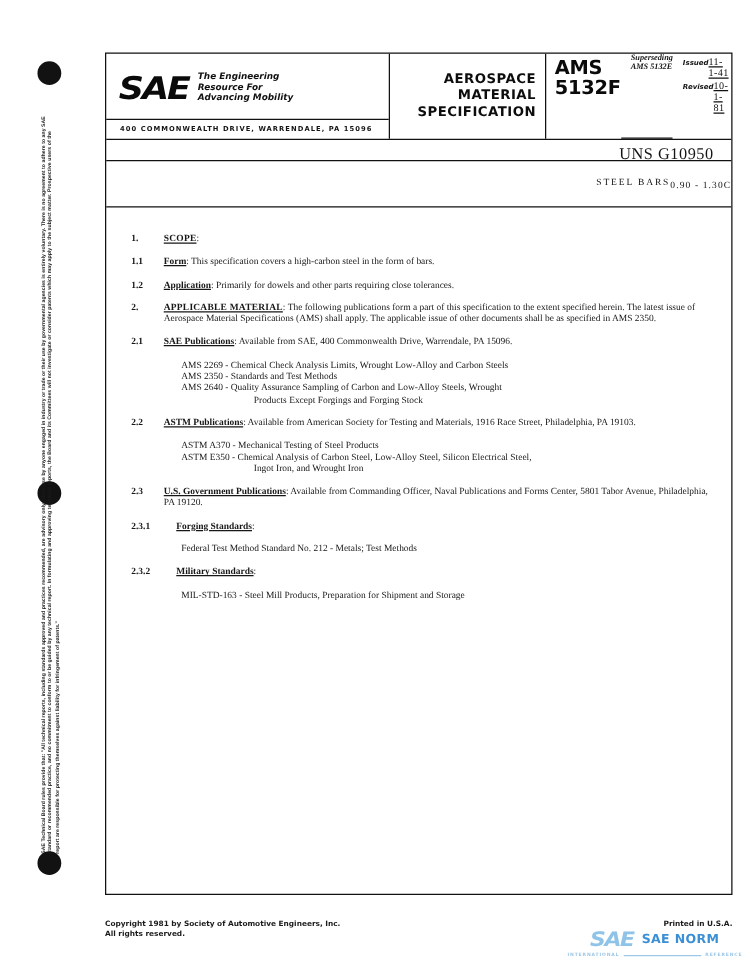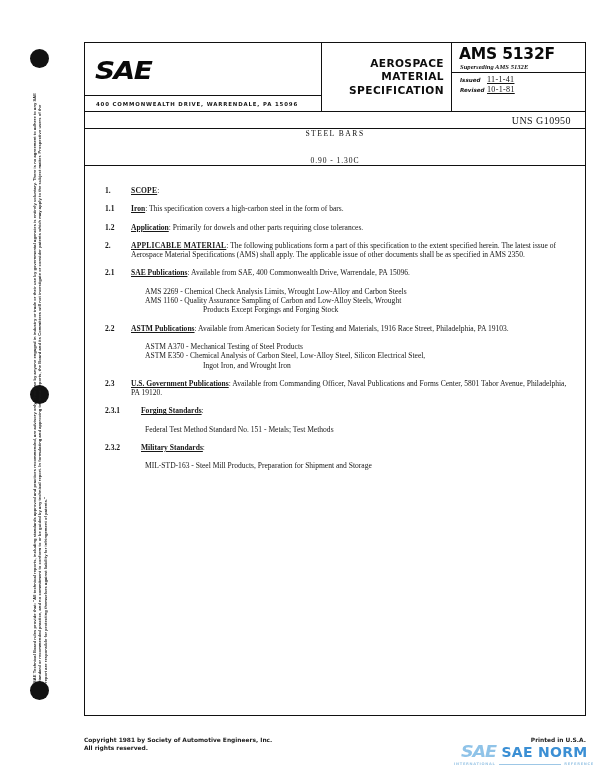--- a/index.html
+++ b/index.html
@@ -80,21 +80,21 @@
     color:#151515;
   }
   .hdr-mid{
     width:122px;border-right:1.4px solid #111;
     display:flex;flex-direction:column;justify-content:center;
     align-items:flex-end;padding-right:7px;
     font-family:"DejaVu Sans", sans-serif;
     font-weight:700;font-size:10.6px;line-height:13.6px;
     letter-spacing:0.4px;color:#0d0d0d;
   }
-  .hdr-right{flex:1;display:flex;flex-direction:column;}
+  .hdr-right{flex:1;display:flex;flex-direction:row;}
   .ams-num{
     padding:3px 0 1px 7px;
     font-family:"DejaVu Sans", sans-serif;
     font-weight:700;font-size:15.5px;letter-spacing:-0.2px;color:#0a0a0a;
     line-height:1.05;
   }
   .supersede{
     padding:0 0 2px 8px;
     font-family:"Liberation Serif", serif;
     font-weight:700;font-style:italic;font-size:6.6px;color:#151515;
@@ -111,28 +111,28 @@
     letter-spacing:0.3px;
     text-decoration:underline;
   }
 
   
   .uns-row{
     height:16px;border-bottom:1.4px solid #111;position:relative;
   }
   .uns{
     position:absolute;right:14px;top:3px;
-    font-family:"Liberation Serif", serif;font-size:10px;
+    font-family:"Liberation Serif", serif;font-size:13px;
     letter-spacing:0.45px;color:#141414;
   }
   
   .title-row{
     height:36px;border-bottom:1.4px solid #111;
-    display:flex;flex-direction:column;align-items:center;
-    justify-content:space-between;
+    display:flex;align-items:center;
+    justify-content:flex-end;
   }
   .t1{
     font-family:"Liberation Serif", serif;font-size:7.6px;
     letter-spacing:1.5px;color:#111;margin-bottom:3px;
   }
   .t2{
     font-family:"Liberation Serif", serif;font-size:7.6px;
     letter-spacing:0.9px;color:#111;
   }
 
@@ -169,21 +169,21 @@
     justify-content:center;
   }
   .wm-row{display:flex;align-items:center;}
   .wm-logo{
     font-family:"DejaVu Sans", sans-serif;font-weight:900;font-style:italic;
     font-size:16px;color:#8fc3e8;letter-spacing:-1px;
     transform:scaleX(1.1);transform-origin:left center;margin-right:9px;
   }
   .wm-text{
     font-family:"DejaVu Sans", sans-serif;font-weight:900;
-    font-size:14px;color:#3b8fd4;letter-spacing:0.3px;
+    font-size:10px;color:#3b8fd4;letter-spacing:0.3px;
   }
   .wm-sub{display:flex;align-items:center;margin-top:1px;width:100%;justify-content:space-between;padding:0 4px;}
   .wm-sub span{
     font-family:"DejaVu Sans", sans-serif;font-size:3.6px;
     color:#9dc7e6;letter-spacing:0.7px;font-weight:700;
   }
   .wm-rule{flex:1;height:1px;background:#9dc7e6;margin:0 3px;}
 </style>
 </head>
 <body>
@@ -198,20 +198,25 @@
     <p>SAE Technical Board rules provide that: "All technical reports, including standards approved and practices recommended, are advisory only. Their use by anyone engaged in industry or trade or their use by governmental agencies is entirely voluntary. There is no agreement to adhere to any SAE standard or recommended practice, and no commitment to conform to or be guided by any technical report. In formulating and approving technical reports, the Board and its Committees will not investigate or consider patents which may apply to the subject matter. Prospective users of the report are responsible for protecting themselves against liability for infringement of patents."</p>
   </div>
 
   <div class="frame">
 
     <div class="hdr">
 
       <div class="hdr-left">
         <div class="logo-row">
           <div class="sae-logo">SAE</div>
+          <div class="tagline">
+            <div>The Engineering</div>
+            <div>Resource For</div>
+            <div>Advancing Mobility</div>
+          </div>
         </div>
         <div class="addr">400 COMMONWEALTH DRIVE, WARRENDALE, PA 15096</div>
       </div>
 
       <div class="hdr-mid">
         <div>AEROSPACE</div>
         <div>MATERIAL</div>
         <div>SPECIFICATION</div>
       </div>
 
@@ -243,42 +248,43 @@
 
     <div class="body">
 
       <div class="blk">
         <div class="num">1.</div>
         <div class="txt"><span class="hd">SCOPE</span><span>:</span></div>
       </div>
 
       <div class="blk">
         <div class="num">1.1</div>
-        <div class="txt"><span class="u">Iron</span><span>:   This specification covers a high-carbon steel in the form of bars.</span></div>
+        <div class="txt"><span class="u">Form</span><span>:   This specification covers a high-carbon steel in the form of bars.</span></div>
       </div>
 
       <div class="blk">
         <div class="num">1.2</div>
         <div class="txt"><span class="u">Application</span><span>:   Primarily for dowels and other parts requiring close tolerances.</span></div>
       </div>
 
       <div class="blk">
         <div class="num">2.</div>
         <div class="txt"><span class="hd">APPLICABLE MATERIAL</span><span>:  The following publications form a part of this specification to the extent specified herein.  The latest issue of Aerospace Material Specifications (AMS) shall apply.  The applicable issue of other documents shall be as specified in AMS 2350.</span></div>
       </div>
 
       <div class="blk">
         <div class="num">2.1</div>
         <div class="txt"><span class="u">SAE Publications</span><span>:  Available from SAE, 400 Commonwealth Drive, Warrendale, PA  15096.</span></div>
       </div>
 
 
       <div class="sub">
         <span class="ln">AMS 2269 - Chemical Check Analysis Limits, Wrought Low-Alloy and Carbon Steels</span>
-        <span class="ln">AMS 1160 - Quality Assurance Sampling of Carbon and Low-Alloy Steels, Wrought</span>
+        <span class="ln">AMS 2350 - Standards and Test Methods</span>
+        <span class="ln">AMS 2640 - Quality Assurance Sampling of Carbon and Low-Alloy Steels, Wrought</span>
         <span class="ln cont">Products Except Forgings and Forging Stock</span>
       </div>
 
       <div class="blk">
         <div class="num">2.2</div>
         <div class="txt"><span class="u">ASTM Publications</span><span>:   Available from American Society for Testing and Materials, 1916 Race Street, Philadelphia, PA  19103.</span></div>
       </div>
 
       <div class="sub">
         <span class="ln">ASTM A370 - Mechanical Testing of Steel Products</span>
@@ -290,21 +296,21 @@
         <div class="num">2.3</div>
         <div class="txt"><span class="u">U.S. Government Publications</span><span>:  Available from Commanding Officer, Naval Publications and Forms Center, 5801 Tabor Avenue, Philadelphia, PA  19120.</span></div>
       </div>
 
       <div class="blk">
         <div class="num ind">2.3.1</div>
         <div class="txt"><span class="u">Forging Standards</span><span>:</span></div>
       </div>
 
       <div class="sub">
-        <span class="ln">Federal Test Method Standard No. 151 - Metals; Test Methods</span>
+        <span class="ln">Federal Test Method Standard No. 212 - Metals; Test Methods</span>
       </div>
 
       <div class="blk">
         <div class="num ind">2.3.2</div>
         <div class="txt"><span class="u">Military Standards</span><span>:</span></div>
       </div>
 
       <div class="sub">
         <span class="ln">MIL-STD-163 - Steel Mill Products, Preparation for Shipment and Storage</span>
       </div>

